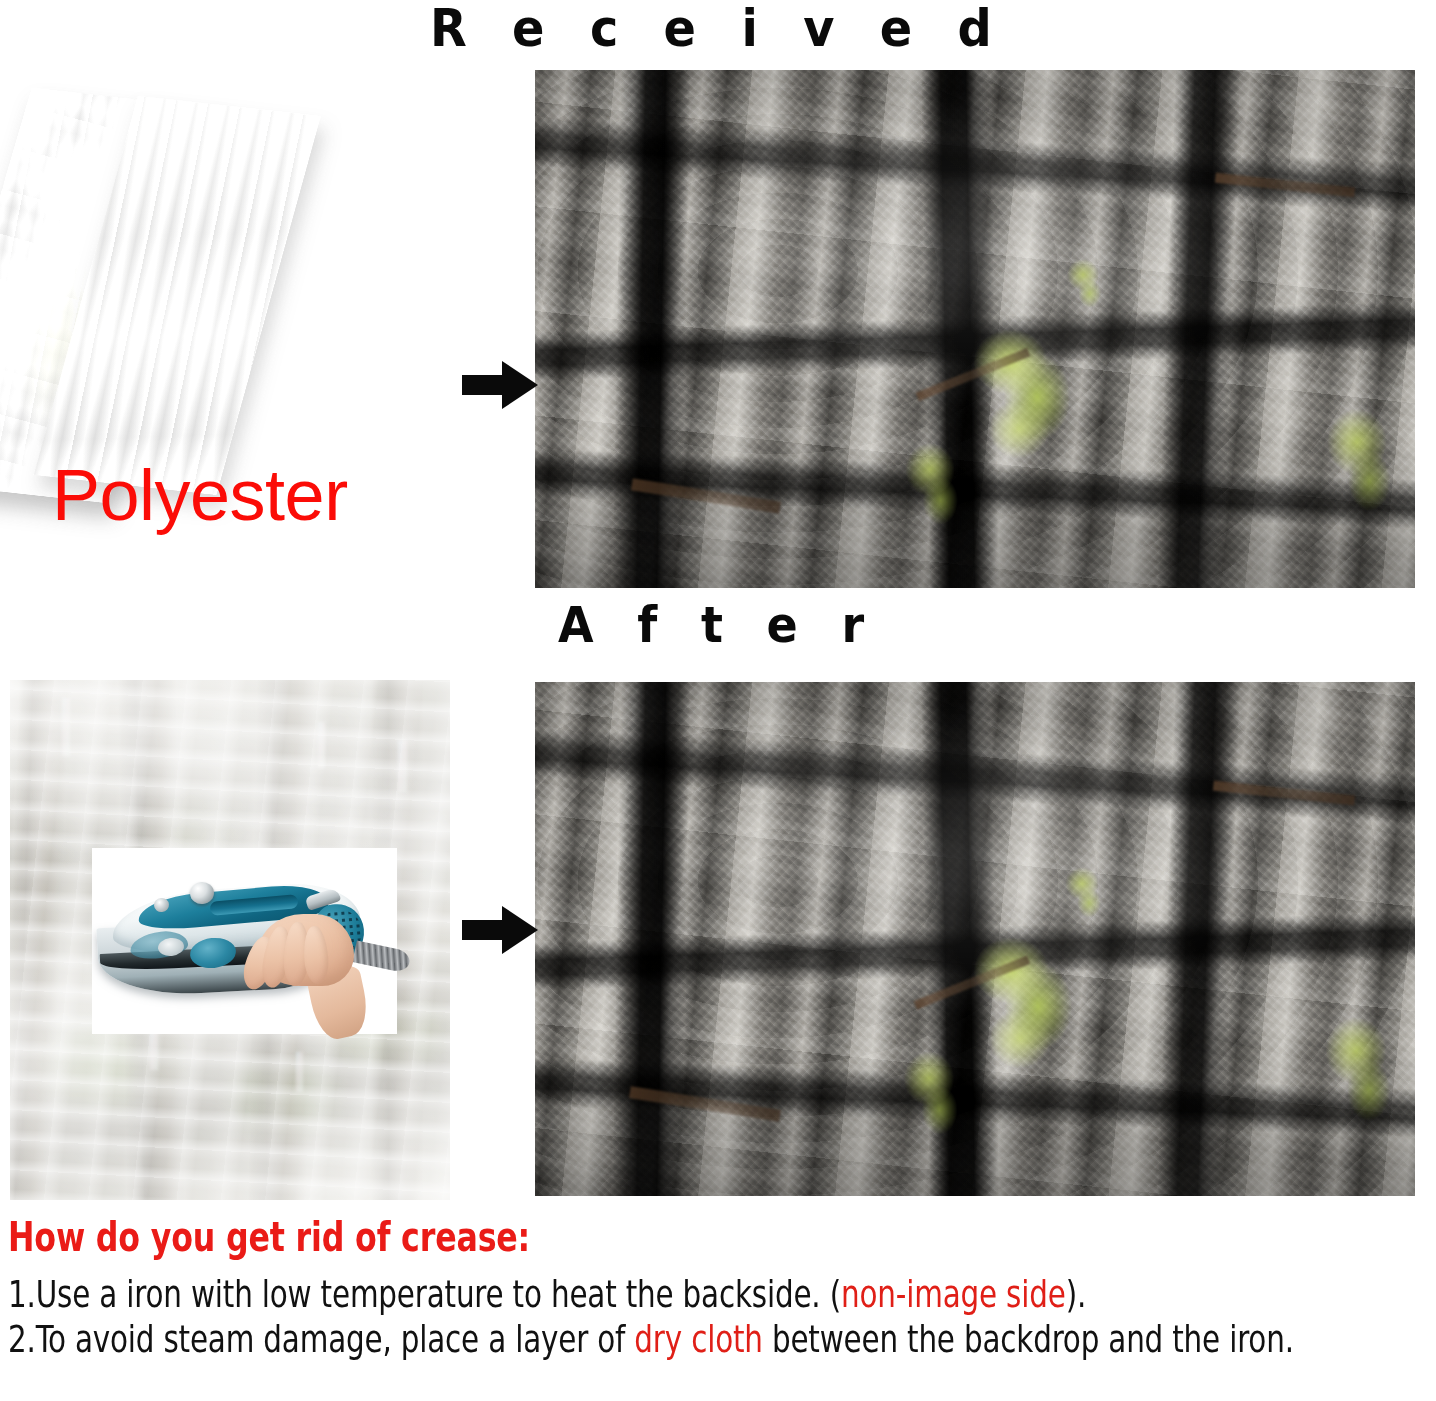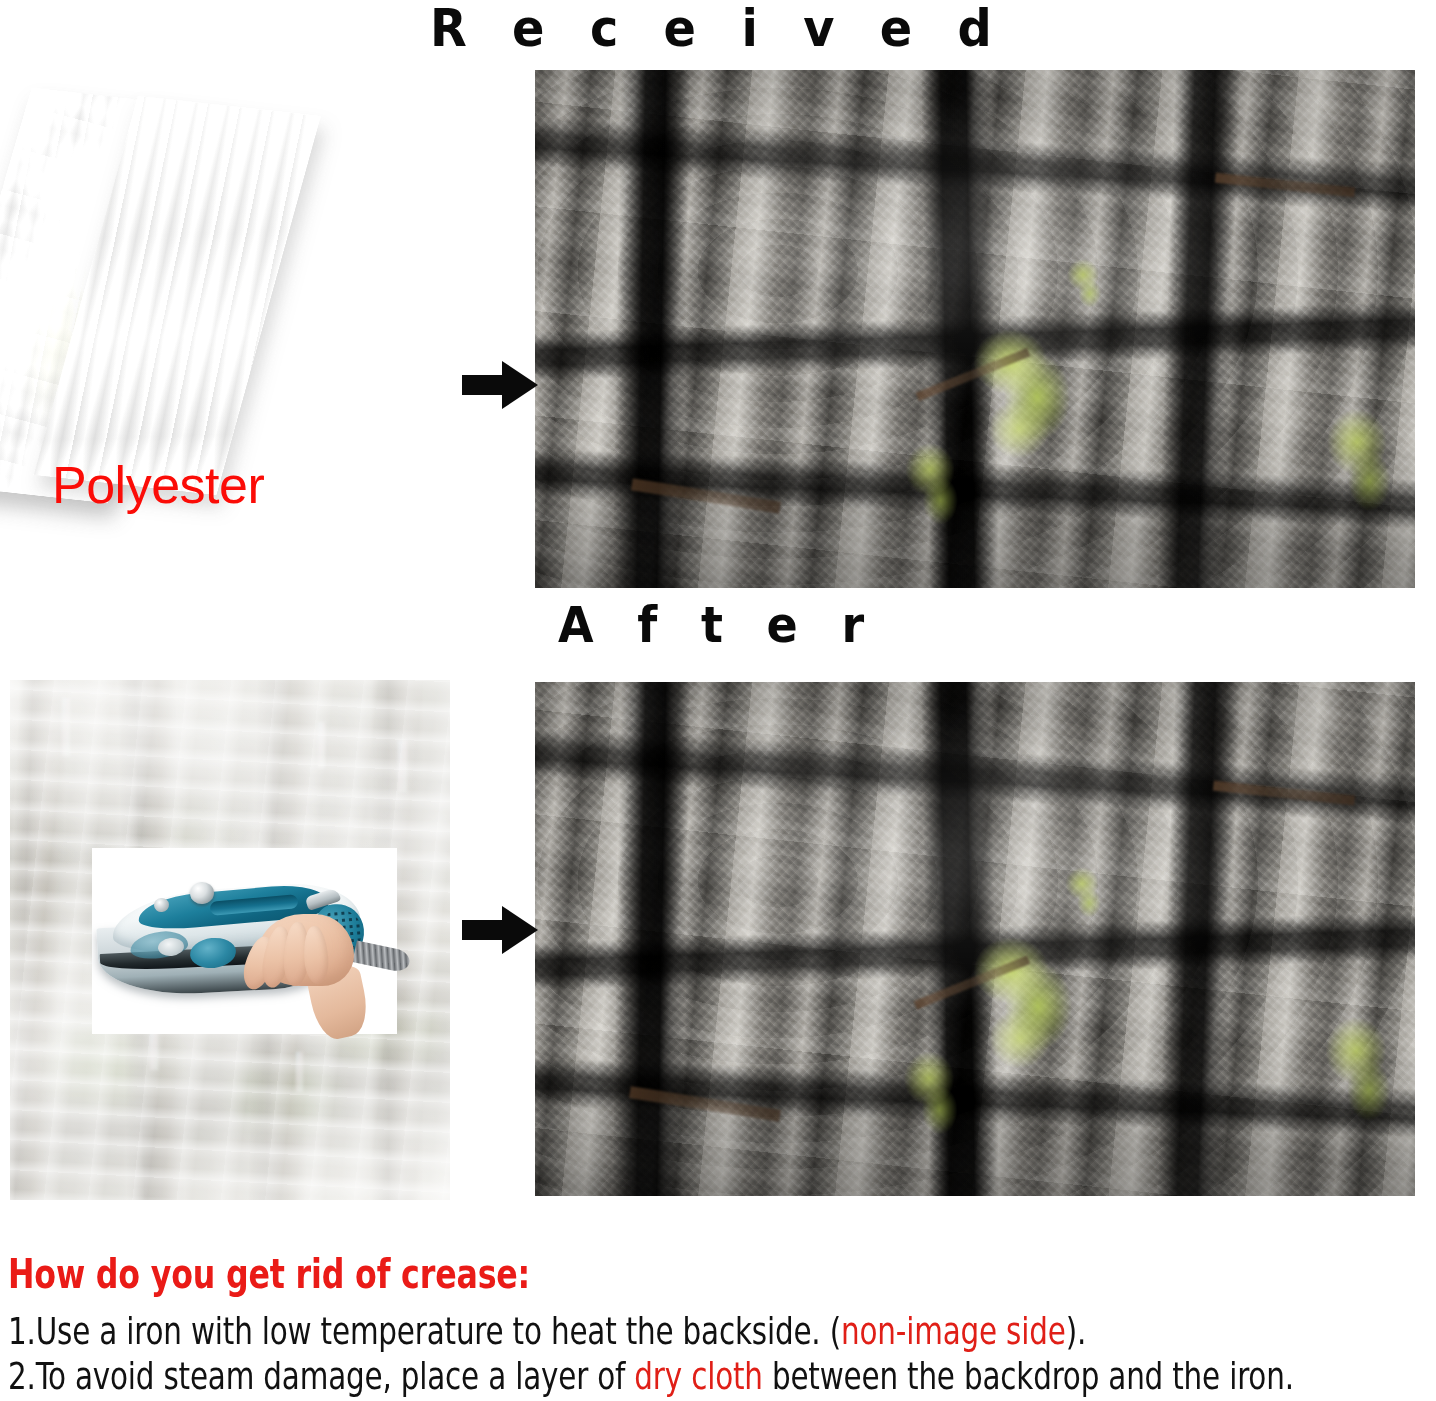--- a/index.html
+++ b/index.html
@@ -39,21 +39,21 @@
     text-align: center;
     font-size: 50px;
   }
 
   
   #polyester-label {
     position: absolute;
     left: 52px;
     top: 459px;
     font-family: "Liberation Sans", sans-serif;
-    font-size: 52px;
+    font-size: 72px;
     font-weight: 400;
     color: #fb0c07;
     letter-spacing: -0.5px;
     line-height: 1;
     z-index: 6;
   }
 
   
   #folded-fabric-wrap {
     position: absolute;
@@ -442,21 +442,21 @@
     height: 70px;
     background: linear-gradient(170deg, #f2d2bb 0%, #e4b99c 60%, #d0a182 100%);
     border-radius: 26% 30% 40% 36% / 16% 16% 60% 58%;
     transform: rotate(-12deg);
   }
 
   
   #instructions {
     position: absolute;
     left: 8px;
-    top: 1252px;
+    top: 1215px;
     width: 1424px;
     z-index: 7;
   }
   #crease-heading {
     font-family: "DejaVu Sans Condensed", "Liberation Sans Narrow", "Liberation Sans", sans-serif;
     font-weight: 700;
     font-size: 40px;
     color: #ea1b17;
     letter-spacing: -0.2px;
     transform: scaleX(0.88);

